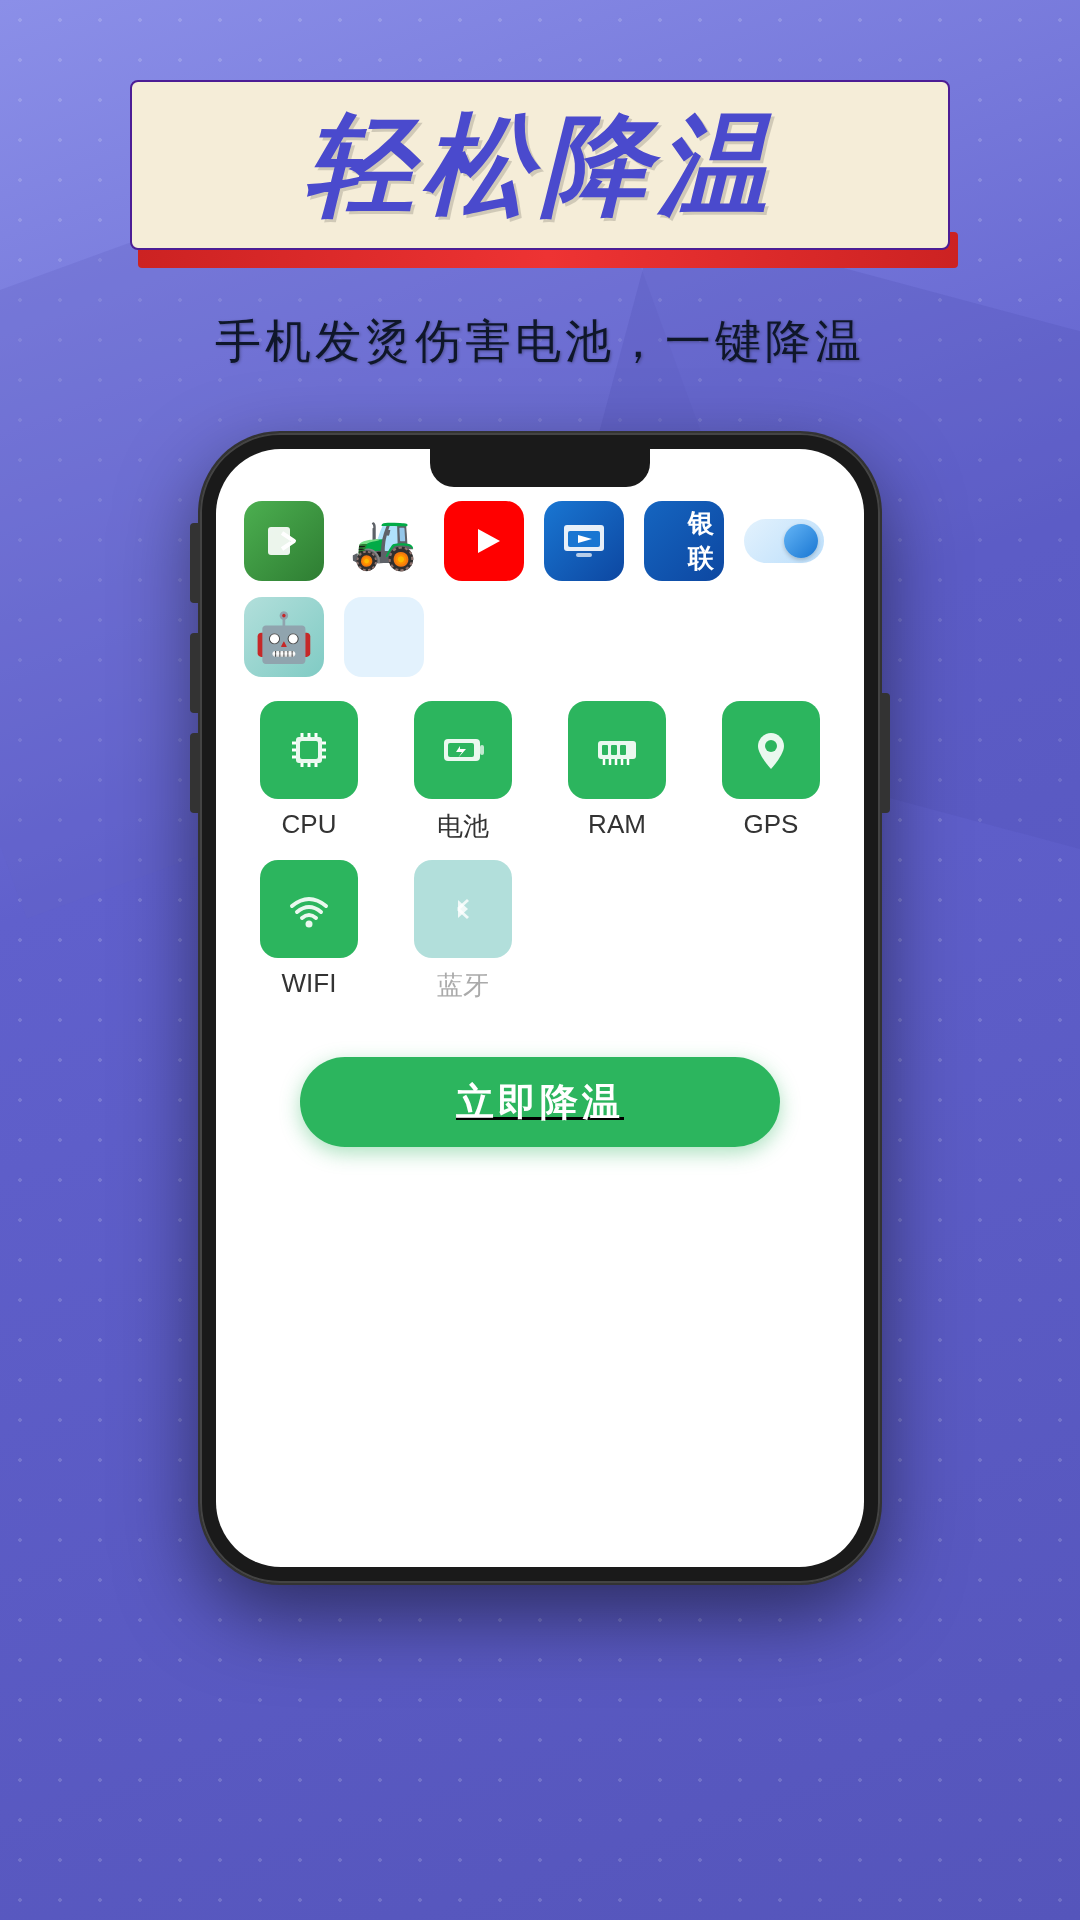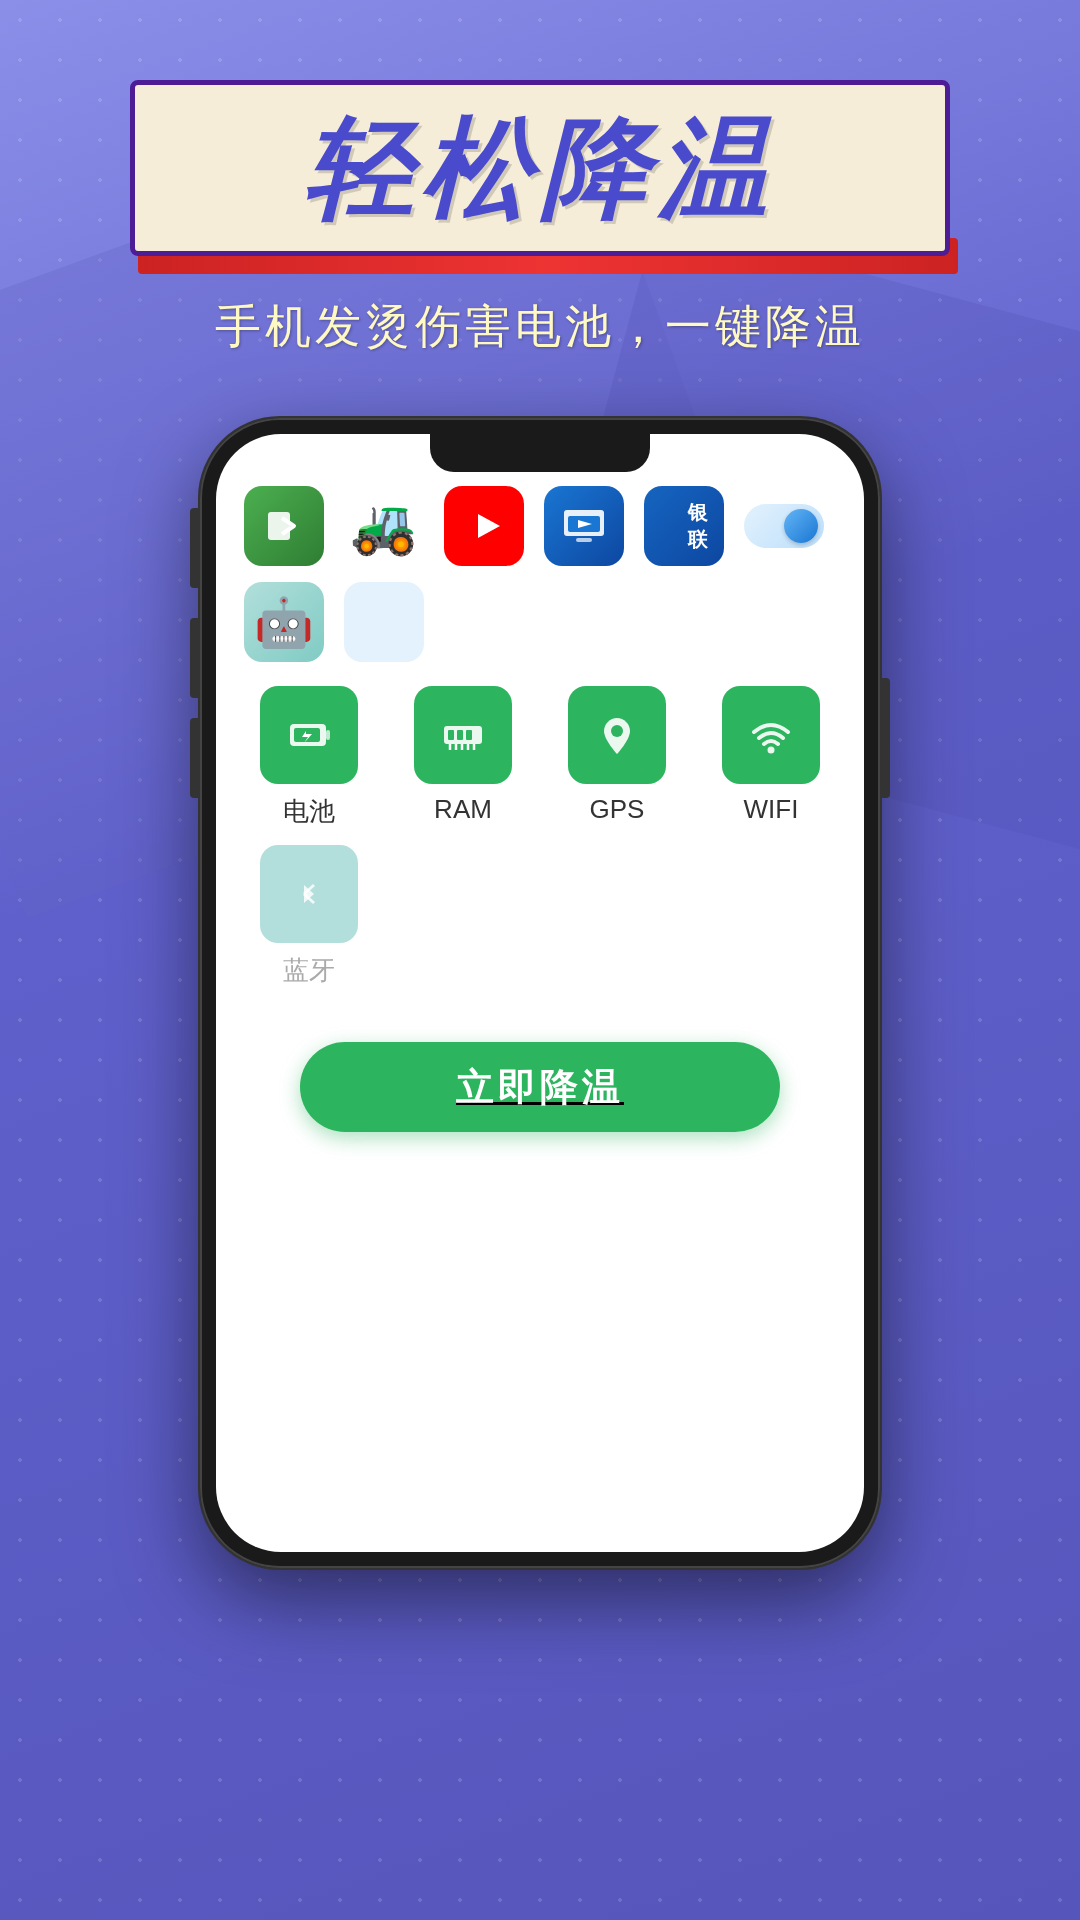--- a/index.html
+++ b/index.html
@@ -66,21 +66,21 @@
 
     
     .title-banner {
       position: relative;
       width: 820px;
       margin-bottom: 40px;
     }
 
     .title-banner-inner {
       background: #F5EDD8;
-      border: 5px solid #4c1d95;
+      border: 2px solid #4c1d95;
       border-radius: 8px;
       padding: 28px 50px;
       text-align: center;
       position: relative;
       z-index: 2;
     }
 
     .title-text {
       font-size: 110px;
       font-weight: 900;
@@ -99,25 +99,26 @@
       right: -8px;
       height: 36px;
       background: linear-gradient(90deg, #CC2222, #EE3333, #CC2222);
       border-radius: 4px;
       z-index: 1;
     }
 
     
     .subtitle {
       font-size: 46px;
-      color: #fef9c3;
+      color: #0f172a;
       font-weight: 500;
       margin-bottom: 60px;
       letter-spacing: 4px;
       text-shadow: 1px 1px 3px rgba(0,0,0,0.3);
+      margin-top: 21px;
     }
 
     
     .phone-container {
       position: relative;
       width: 760px;
       display: flex;
       justify-content: center;
     }
 
@@ -373,38 +374,59 @@
           </div>
           <div class="app-icon app-icon-blue">
             <svg width="48" height="40" viewBox="0 0 48 40" fill="none">
               <rect x="4" y="4" width="40" height="26" rx="3" fill="white" opacity="0.9"></rect>
               <rect x="16" y="32" width="16" height="4" rx="2" fill="white" opacity="0.7"></rect>
               <rect x="8" y="10" width="32" height="16" rx="2" fill="#1976D2"></rect>
               <polygon points="18,14 32,18 18,22" fill="white"></polygon>
             </svg>
           </div>
           <div class="app-icon app-icon-pay">
-            <span style="font-size:20px;color:white;font-weight:900;margin-left:44px;">银联</span>
+            <span style="font-size:26px;color:white;font-weight:900;margin-left:44px;">银联</span>
           </div>
           <div class="app-icon-toggle">
             <div class="toggle-circle"></div>
           </div>
         </div>
 
         <div class="app-icons-row2">
           <div class="app-icon app-icon-robot">
             <span style="font-size:48px;">🤖</span>
           </div>
           <div class="app-icon app-icon-empty">
           </div>
         </div>
 
 
         <div class="components-grid">
 
+          <div class="component-item">
+            <div class="component-icon-box">
+              <svg width="54" height="54" viewBox="0 0 54 54" fill="none">
+                <rect x="14" y="14" width="26" height="26" rx="3" fill="white" opacity="0.9"></rect>
+                <rect x="18" y="18" width="18" height="18" rx="2" fill="#2CB55E"></rect>
+                <line x1="20" y1="10" x2="20" y2="14" stroke="white" stroke-width="3"></line>
+                <line x1="27" y1="10" x2="27" y2="14" stroke="white" stroke-width="3"></line>
+                <line x1="34" y1="10" x2="34" y2="14" stroke="white" stroke-width="3"></line>
+                <line x1="20" y1="40" x2="20" y2="44" stroke="white" stroke-width="3"></line>
+                <line x1="27" y1="40" x2="27" y2="44" stroke="white" stroke-width="3"></line>
+                <line x1="34" y1="40" x2="34" y2="44" stroke="white" stroke-width="3"></line>
+                <line x1="10" y1="20" x2="14" y2="20" stroke="white" stroke-width="3"></line>
+                <line x1="10" y1="27" x2="14" y2="27" stroke="white" stroke-width="3"></line>
+                <line x1="10" y1="34" x2="14" y2="34" stroke="white" stroke-width="3"></line>
+                <line x1="40" y1="20" x2="44" y2="20" stroke="white" stroke-width="3"></line>
+                <line x1="40" y1="27" x2="44" y2="27" stroke="white" stroke-width="3"></line>
+                <line x1="40" y1="34" x2="44" y2="34" stroke="white" stroke-width="3"></line>
+              </svg>
+            </div>
+            <div class="component-label">CPU</div>
+          </div>
 
 
           <div class="component-item">
             <div class="component-icon-box">
               <svg width="54" height="54" viewBox="0 0 54 54" fill="none">
                 <rect x="8" y="16" width="36" height="22" rx="4" fill="white" opacity="0.9"></rect>
                 <rect x="44" y="22" width="4" height="10" rx="2" fill="white" opacity="0.7"></rect>
                 <rect x="12" y="20" width="26" height="14" rx="2" fill="#2CB55E"></rect>
 
                 <polygon points="24,23 20,29 26,29 22,35 30,26 24,26" fill="white"></polygon>

